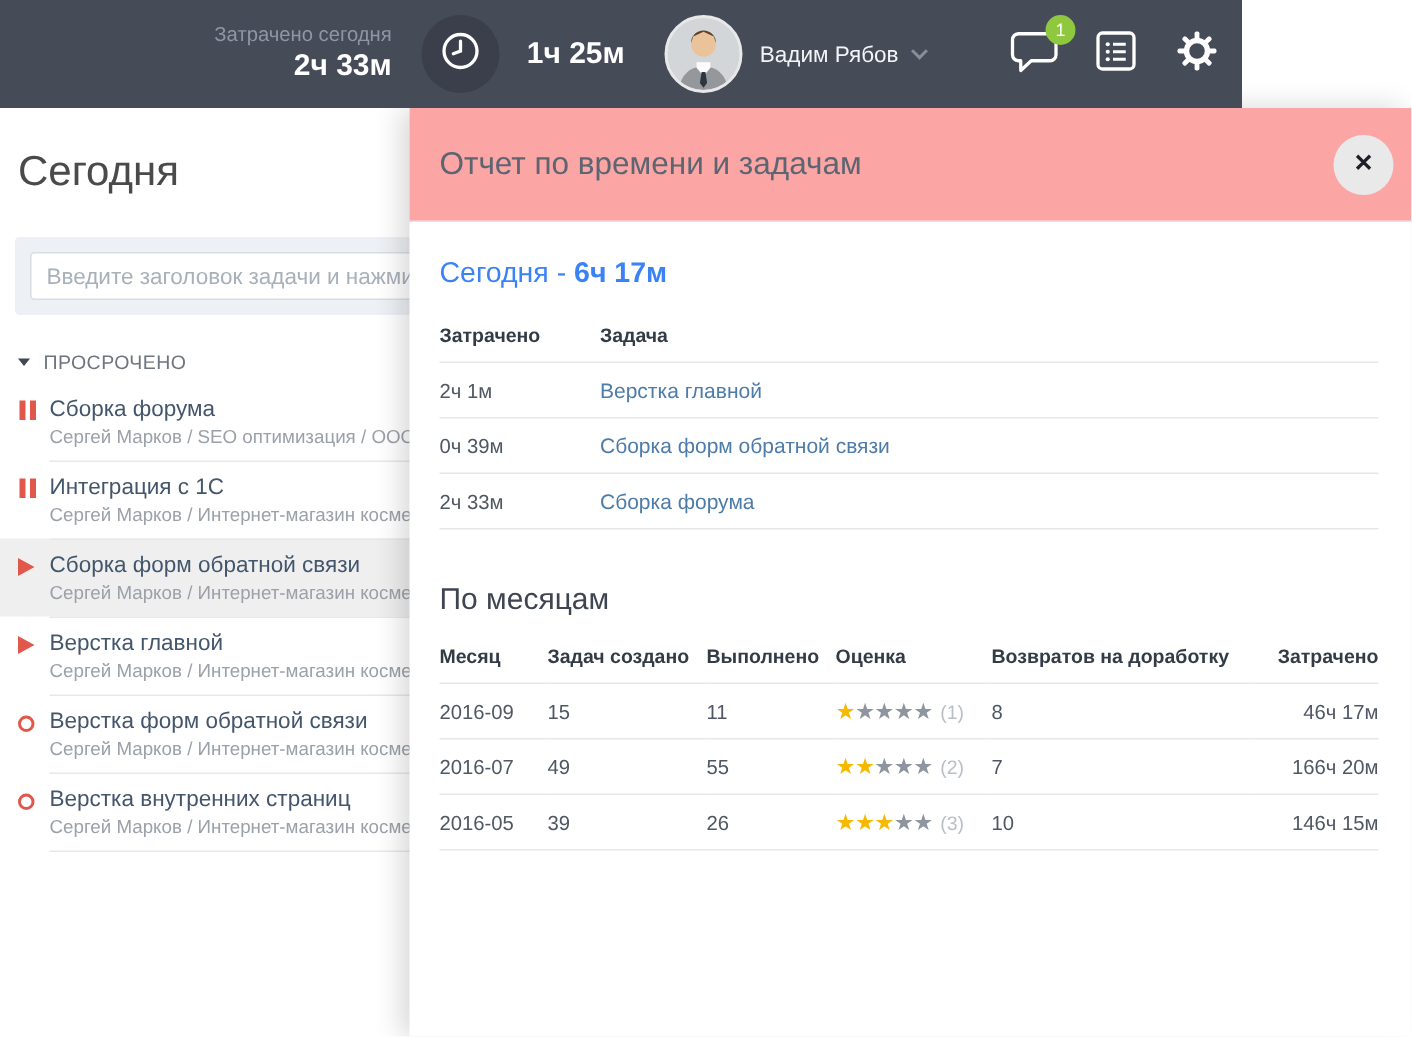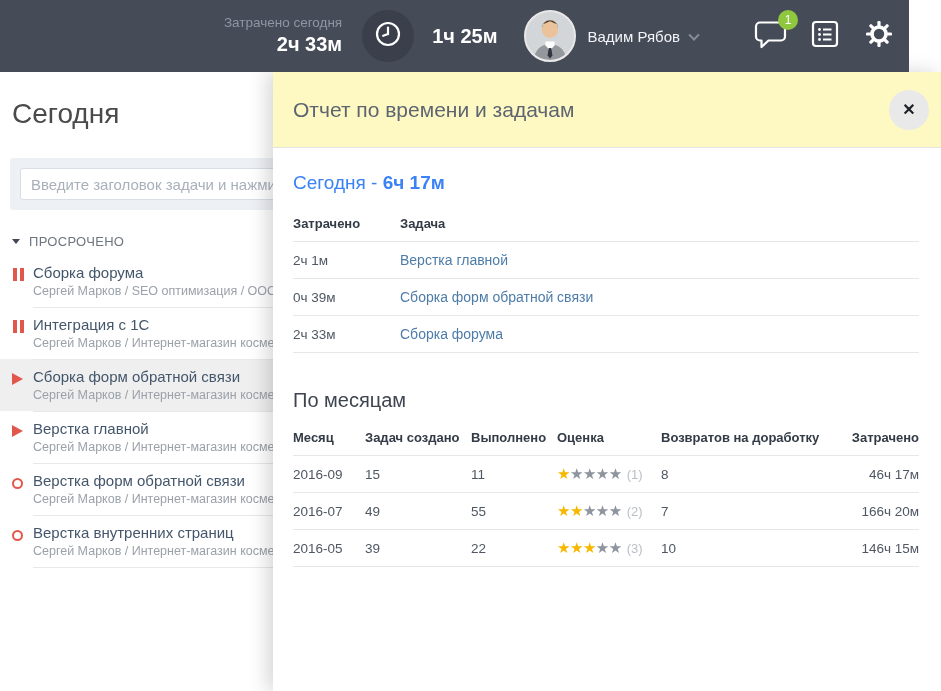--- a/index.html
+++ b/index.html
@@ -1,21 +1,21 @@
 <!DOCTYPE html>
 <html><head>
 <meta charset="utf-8">
 <style>
   * { margin:0; padding:0; box-sizing:border-box; }
   html,body { width:941px; height:691px; overflow:hidden; background:#fff;
     font-family:"Liberation Sans","DejaVu Sans",sans-serif; }
   body { position:relative; }
 
   
-  .topbar { position:absolute; top:0; left:0; width:909px; height:72px;
+  .topbar { position:absolute; top:0; left:0; width:828px; height:72px;
     background:#464b58; display:flex; align-items:center; z-index:30; }
   .spent-block { margin-left:auto; text-align:right; line-height:1.25; }
   .spent-label { color:#8f96a3; font-size:13.5px; }
   .spent-value { color:#fff; font-size:20px; font-weight:bold; }
   .timer-circle { width:52px; height:52px; border-radius:50%; background:#3a3f4b;
     display:flex; align-items:center; justify-content:center; margin-left:20px; cursor:pointer; }
   .timer-value { color:#fff; font-size:20px; font-weight:bold; margin-left:18px; }
   .avatar { width:52px; height:52px; border-radius:50%; margin-left:26px; overflow:hidden;
     border:2px solid #e8e8e8; background:#d7dadd; flex:none; cursor:pointer; }
   .user-name { color:#f2f4f7; font-size:15px; margin-left:12px; cursor:pointer; }
@@ -51,21 +51,21 @@
     box-shadow:7px 0 0 #e2574c; margin-left:1px; }
   .status-icon.play { display:inline-block; width:0; height:0; border-left:11px solid #e2574c;
     border-top:6.5px solid transparent; border-bottom:6.5px solid transparent; }
   .status-icon.open { display:inline-block; width:11px; height:11px; border:2px solid #e2574c; border-radius:50%; }
   .task-title { font-size:15px; color:#44566b; line-height:20px; white-space:nowrap; }
   .task-subtitle { font-size:12.5px; color:#9ba1a9; line-height:17px; white-space:nowrap; }
 
   
   .report-panel { position:absolute; top:72px; left:273px; right:0; bottom:0; background:#fff;
     z-index:10; box-shadow:-6px 0 18px rgba(0,0,0,.16); }
-  .panel-header { height:76px; background:#fef9c3; border-bottom:1px solid #e4e4e6;
+  .panel-header { height:76px; background:#fca5a5; border-bottom:1px solid #e4e4e6;
     display:flex; align-items:center; padding:0 12px 0 20px; }
   .panel-title { font-size:21px; color:#5d6571; font-weight:normal; flex:1; }
   .close-btn { width:40px; height:40px; border-radius:50%; background:#e9e9ea; border:none;
     font-size:16px; font-weight:bold; color:#1c2026; cursor:pointer; display:flex;
     align-items:center; justify-content:center; line-height:1; }
   .panel-body { padding:24px 22px 0 20px; }
   .today-heading { font-size:19px; color:#3b82f6; font-weight:normal; }
   .today-heading b { font-weight:bold; }
   table { width:100%; border-collapse:collapse; }
   .today-table { margin-top:16px; }
@@ -277,21 +277,21 @@
             <td>2016-07</td>
             <td>49</td>
             <td>55</td>
             <td><span class="star filled">★</span><span class="star filled">★</span><span class="star">★</span><span class="star">★</span><span class="star">★</span><span class="rating-count">(2)</span></td>
             <td>7</td>
             <td class="col-right">166ч 20м</td>
           </tr>
           <tr>
             <td>2016-05</td>
             <td>39</td>
-            <td>22</td>
+            <td>26</td>
             <td><span class="star filled">★</span><span class="star filled">★</span><span class="star filled">★</span><span class="star">★</span><span class="star">★</span><span class="rating-count">(3)</span></td>
             <td>10</td>
             <td class="col-right">146ч 15м</td>
           </tr>
         </tbody>
     </table>
   </div>
 </div>
 
 </body></html>

